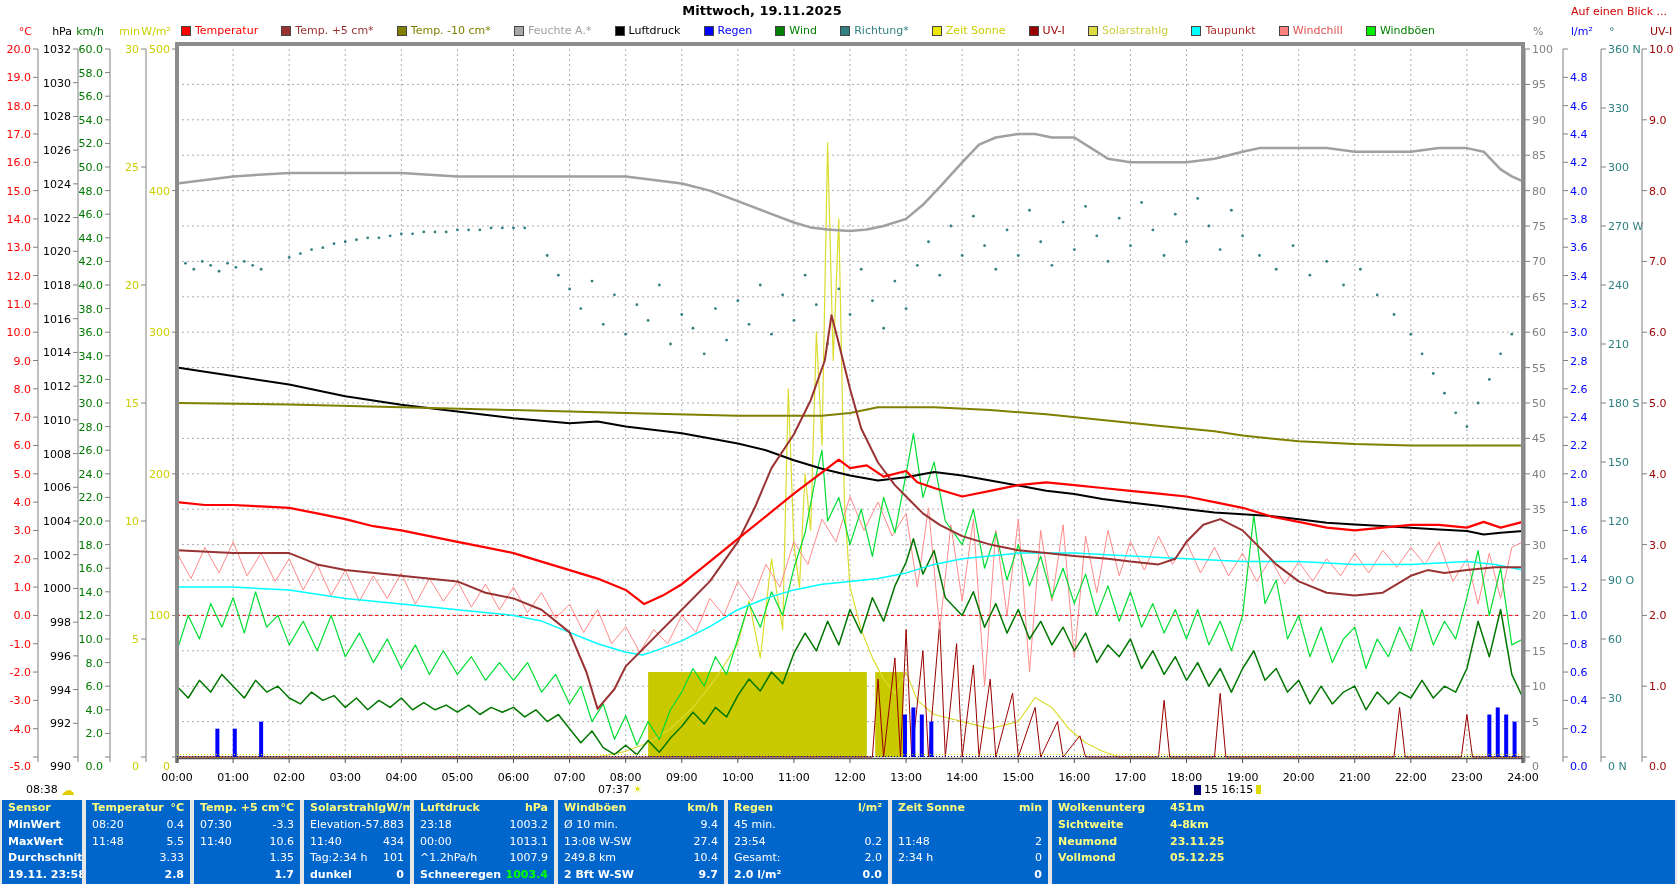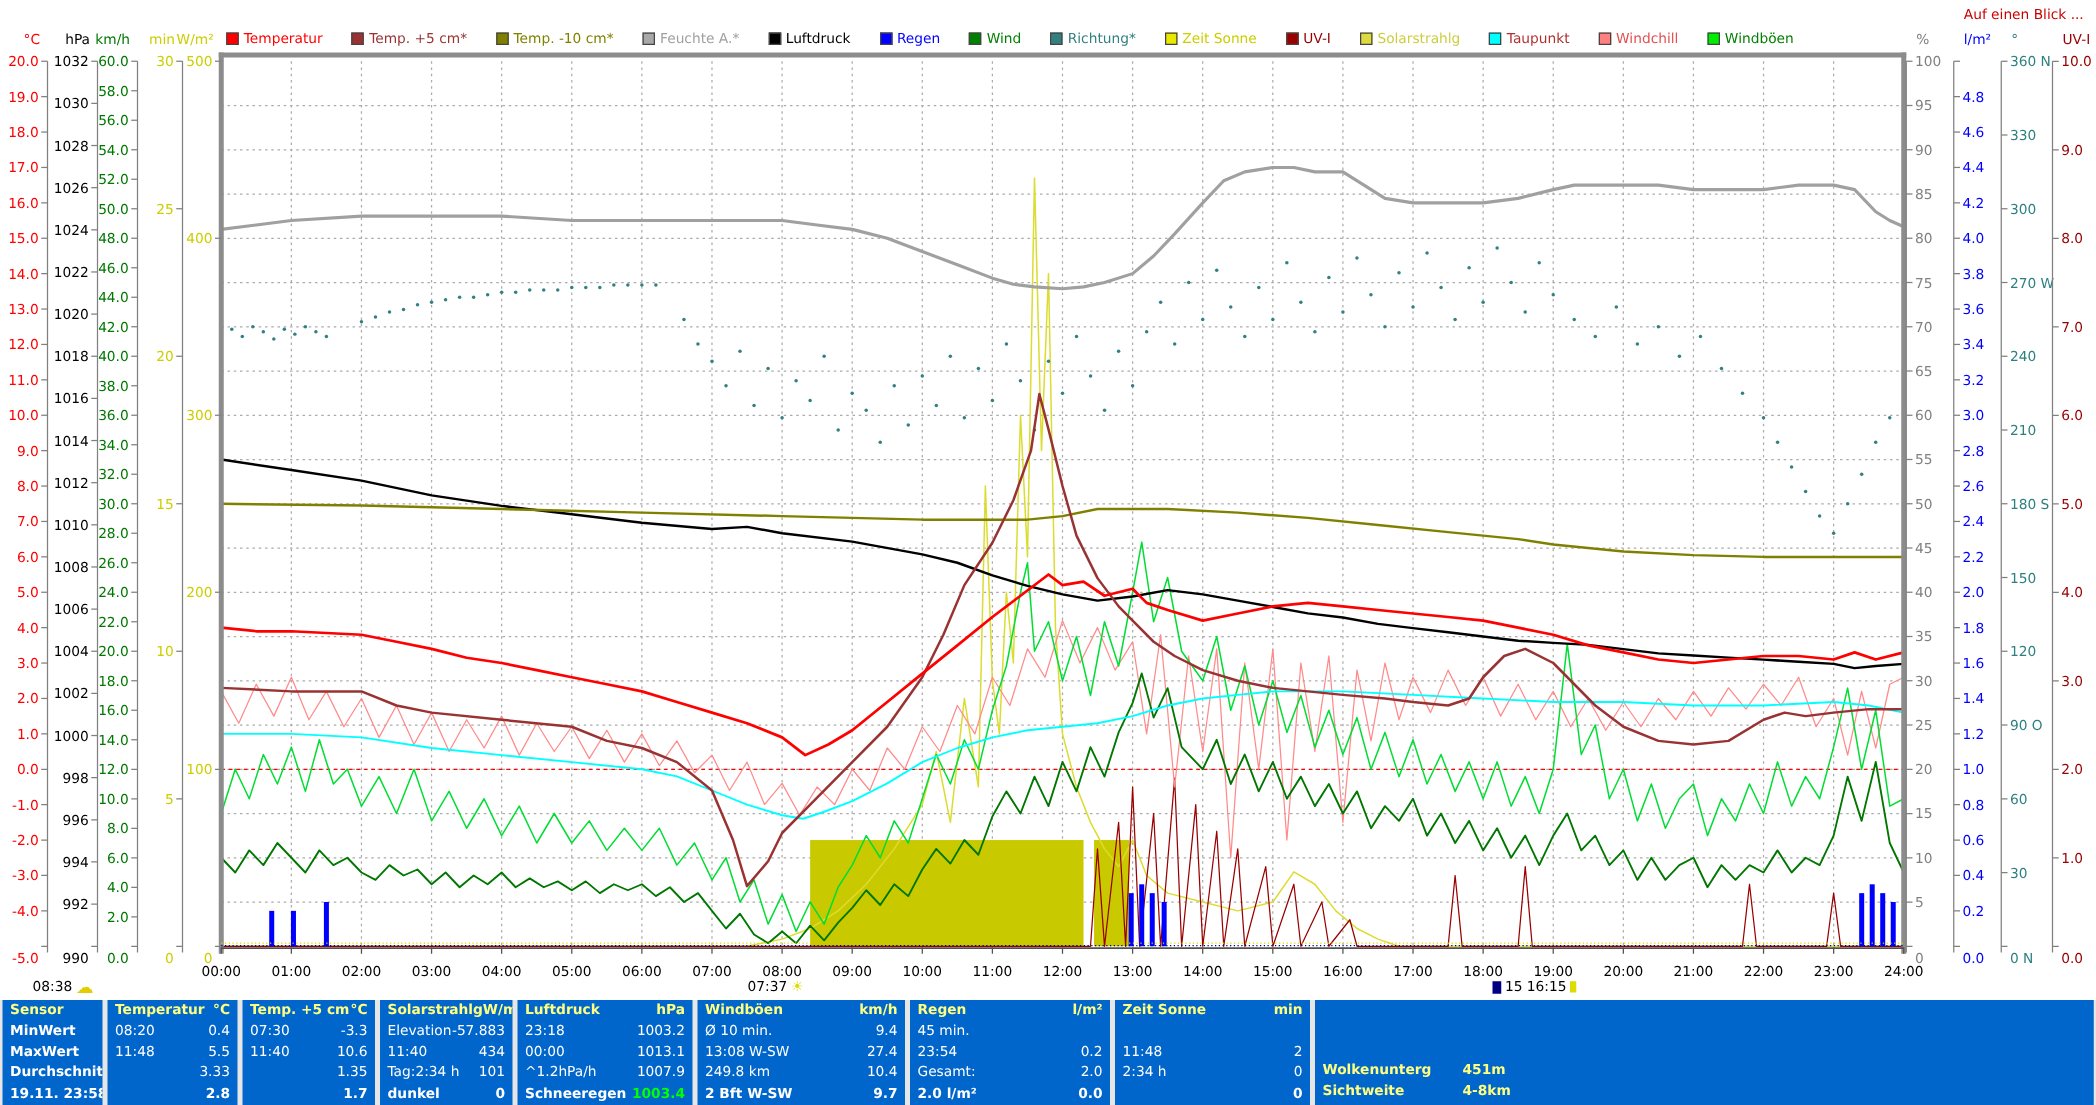--- a/index.html
+++ b/index.html
@@ -16,21 +16,21 @@
   .icon-cloud{color:#E3CC00;font-size:14px;line-height:10px;}
   .icon-sun{color:#DCDC00;font-size:11px;line-height:10px;}
   .mark-navy{display:inline-block;width:7px;height:10px;background:#000080;}
   .mark-yellow{display:inline-block;width:5px;height:9px;background:#DCDC00;}
   #table{position:absolute;left:0;top:800px;width:1677px;height:84px;background:#E6E6E6;z-index:2;}
   .tcol{position:absolute;top:0;height:84px;background:#0066CC;overflow:hidden;}
   .trow{display:flex;justify-content:space-between;height:16.8px;line-height:16.8px;
         font-size:11px;color:#FFFFFF;padding:0 6px;white-space:nowrap;}
   .trow .hd{color:#FFFF80;font-weight:bold;}
   .trow .lbl{font-weight:bold;}
-  .trow.infocol span{color:#FFFF80;font-weight:bold;margin-top:48px;}
+  .trow.infocol span{color:#FFFF80;font-weight:bold;}
   .trow.infocol{justify-content:flex-start;}
   .trow.infocol .l{width:112px;}
   .b{font-weight:bold;}
 </style>
 </head>
 <body>
 
 <div id="app">
   <svg id="chart-svg" width="1677" height="798">
       <line x1="177" y1="721.6" x2="1523" y2="721.6" stroke="#ABABAB" stroke-width="1" stroke-dasharray="2 3"></line>
@@ -610,20 +610,21 @@
       <line x1="1354.75" y1="758" x2="1354.75" y2="763" stroke="#505050" stroke-width="1"></line>
       <text x="1354.75" y="781" fill="#000000" text-anchor="middle" font-size="11" font-family="DejaVu Sans, Liberation Sans, sans-serif">21:00</text>
       <line x1="1410.8333333333333" y1="758" x2="1410.8333333333333" y2="763" stroke="#505050" stroke-width="1"></line>
       <text x="1410.8333333333333" y="781" fill="#000000" text-anchor="middle" font-size="11" font-family="DejaVu Sans, Liberation Sans, sans-serif">22:00</text>
       <line x1="1466.9166666666667" y1="758" x2="1466.9166666666667" y2="763" stroke="#505050" stroke-width="1"></line>
       <text x="1466.9166666666667" y="781" fill="#000000" text-anchor="middle" font-size="11" font-family="DejaVu Sans, Liberation Sans, sans-serif">23:00</text>
       <line x1="1523" y1="758" x2="1523" y2="763" stroke="#505050" stroke-width="1"></line>
       <text x="1523" y="781" fill="#000000" text-anchor="middle" font-size="11" font-family="DejaVu Sans, Liberation Sans, sans-serif">24:00</text>
     </svg>
 
+  <div id="page-title" class="overlay">Mittwoch, 19.11.2025</div>
   <div id="quick-link" class="overlay">Auf einen Blick ...</div>
 
   <div id="legend">
       <div class="leg-item">
         <span class="leg-sw" style="background: rgb(255, 0, 0);"></span>
         <span style="color: rgb(255, 0, 0);">Temperatur</span>
       </div>
       <div class="leg-item">
         <span class="leg-sw" style="background: rgb(153, 51, 51);"></span>
         <span style="color: rgb(153, 51, 51);">Temp. +5 cm*</span>

